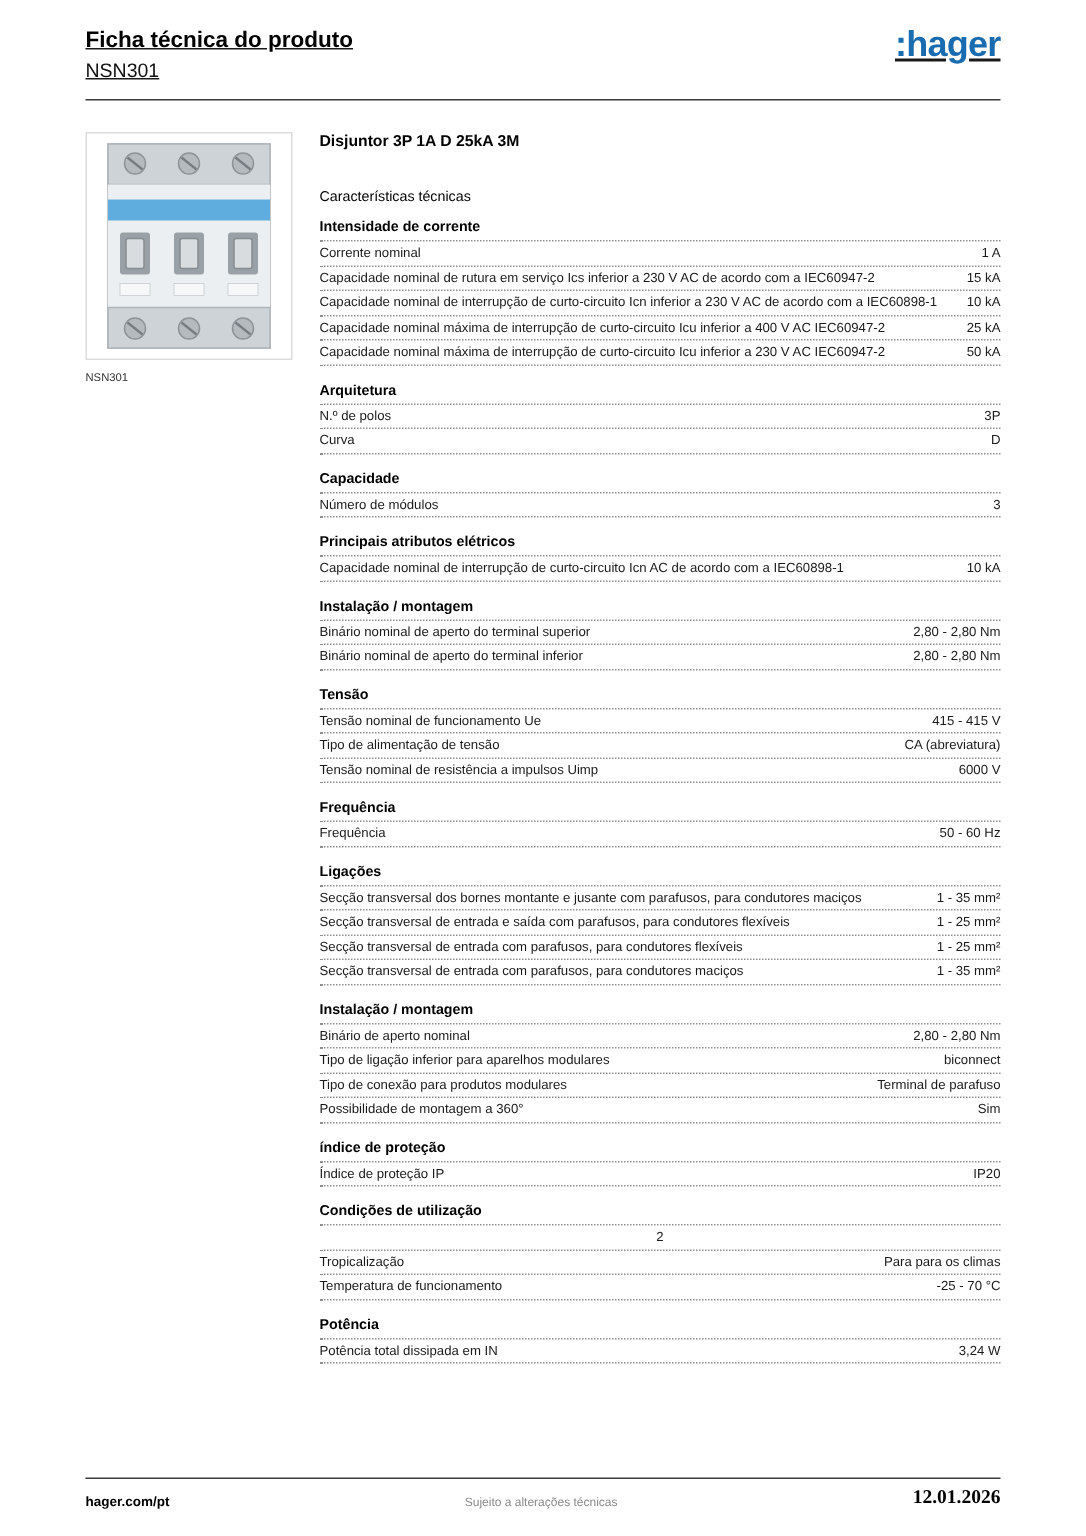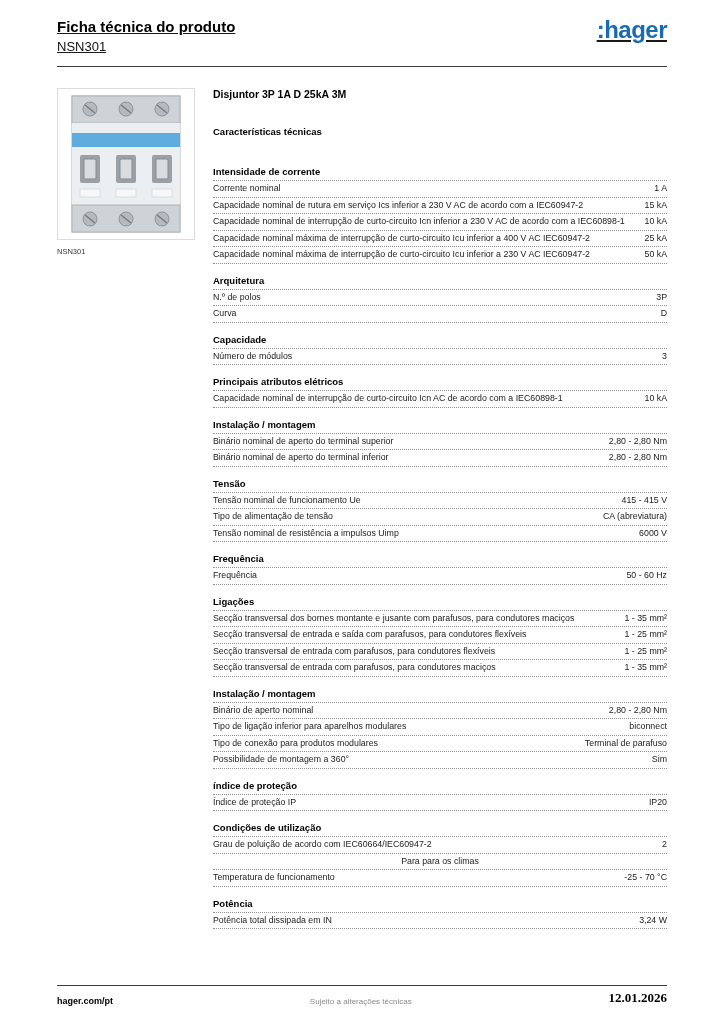--- a/index.html
+++ b/index.html
@@ -17,21 +17,21 @@
   .header-rule { position: absolute; top: 66px; left: 57px; right: 57px; border-top: 1px solid #3a3a3a; }
 
   .content { position: absolute; top: 88px; left: 57px; right: 57px; display: flex; gap: 18px; }
   .left-col { width: 138px; flex-shrink: 0; }
   .image-box { width: 138px; height: 152px; border: 1px solid #dcdcdc; background: #fff;
     display: flex; align-items: center; justify-content: center; }
   .image-caption { font-size: 7.5px; color: #333; margin-top: 7px; }
 
   .right-col { flex: 1; min-width: 0; }
   .product-name { font-size: 10.5px; font-weight: bold; color: #000; }
-  .char-heading { font-size: 9.5px; font-weight: bold; color: #000; margin-top: 26px; margin-bottom: 29px; }
+  .char-heading { font-size: 9.5px; font-weight: normal; color: #000; margin-top: 26px; margin-bottom: 9px; }
 
   .section { margin-bottom: 11px; }
   .section-title { font-size: 9.5px; font-weight: bold; color: #000;
     padding-bottom: 3px; border-bottom: 1px dotted #8f8f8f; }
   .row { display: flex; justify-content: center; gap: 14px;
     padding: 2px 0 2px 0; border-bottom: 1px dotted #8f8f8f;
     font-size: 8.8px; line-height: 11.5px; color: #1a1a1a; }
   .row-label { flex: 1; }
   .row-value { white-space: nowrap; text-align: right; }
 
@@ -228,24 +228,24 @@
           <div class="section">
             <div class="section-title">índice de proteção</div>
             <div class="row">
               <div class="row-label">Índice de proteção IP</div>
               <div class="row-value">IP20</div>
             </div>
           </div>
           <div class="section">
             <div class="section-title">Condições de utilização</div>
             <div class="row">
-              <div class="row-label">Grau de poluição de acordo com IEC60664/IEC60947-2</div>
               <div class="row-value">2</div>
             </div>
             <div class="row">
+              <div class="row-label">Tropicalização</div>
               <div class="row-value">Para para os climas</div>
             </div>
             <div class="row">
               <div class="row-label">Temperatura de funcionamento</div>
               <div class="row-value">-25 - 70 °C</div>
             </div>
           </div>
           <div class="section">
             <div class="section-title">Potência</div>
             <div class="row">

